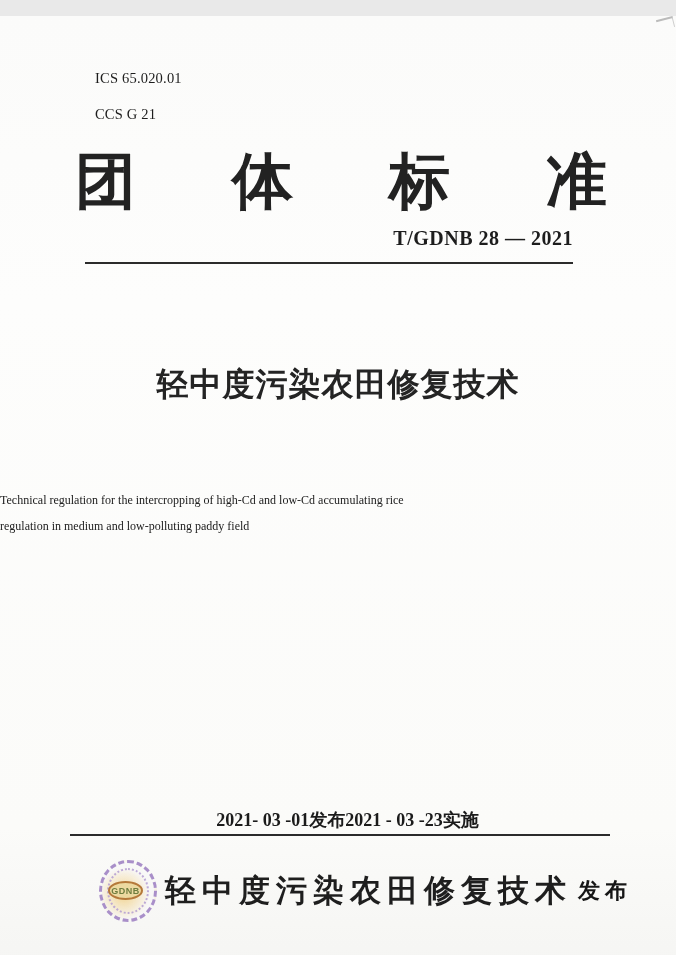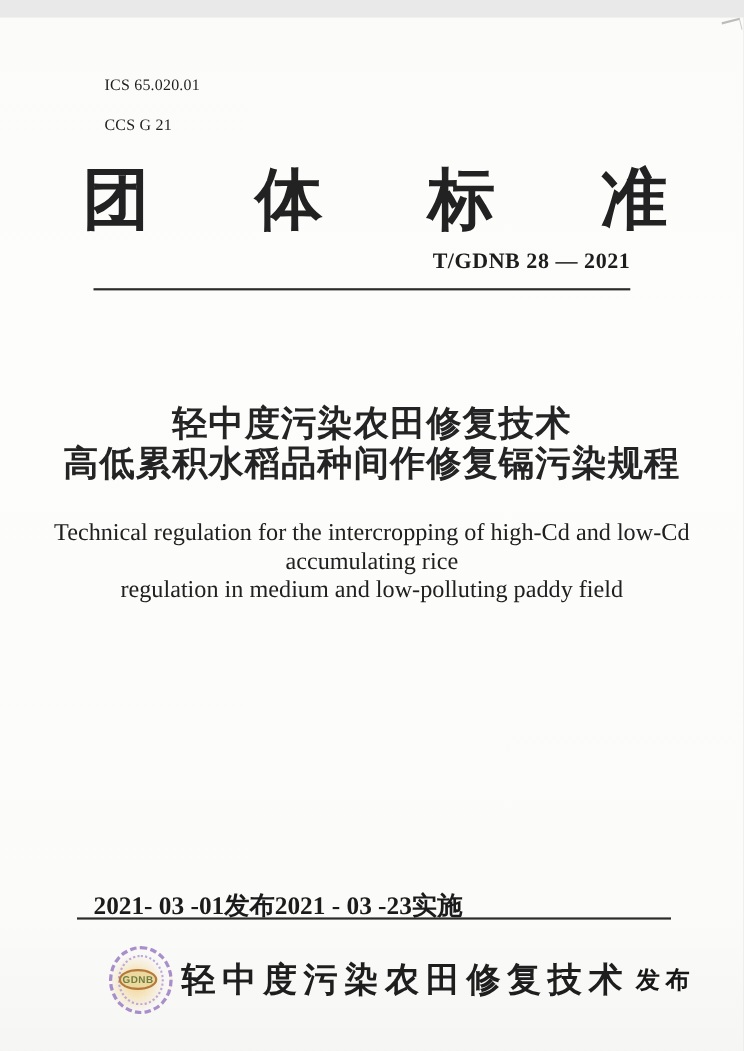--- a/index.html
+++ b/index.html
@@ -84,35 +84,35 @@
     font-family: "Liberation Sans", sans-serif;
     font-size: 32px;
     line-height: 37px;
     font-weight: 700;
     letter-spacing: 1px;
     color: #242424;
   }
   .title-en {
     position: absolute;
     left: 0;
-    top: 455px;
+    top: 471px;
     width: 100%;
-    text-align: center;
-    font-size: 22px;
+    text-align: left;
+    font-size: 12px;
     line-height: 26px;
     color: #202020;
   }
   .dates {
     position: absolute;
     left: 85px;
     right: 66px;
     top: 792px;
     display: flex;
-    justify-content: flex-start;
-    font-size: 23px;
+    justify-content: center;
+    font-size: 18px;
     font-weight: 600;
     color: #1b1b1b;
   }
   .rule-bottom {
     left: 70px;
     top: 818px;
     width: 540px;
   }
   .publisher-row {
     position: absolute;
@@ -193,21 +193,20 @@
     <span>标</span>
     <span>准</span>
   </div>
 
   <div class="std-no">T/GDNB 28 — 2021</div>
 
   <div class="rule rule-top"></div>
 
   <div class="title-cn">
     <div>轻中度污染农田修复技术</div>
-    <div>高低累积水稻品种间作修复镉污染规程</div>
   </div>
 
   <div class="title-en">
     <div>Technical regulation for the intercropping of high-Cd and low-Cd accumulating rice</div>
     <div>regulation in medium and low-polluting paddy field</div>
   </div>
 
   <div class="dates">
     <span>2021- 03 -01发布</span>
     <span>2021 - 03 -23实施</span>

